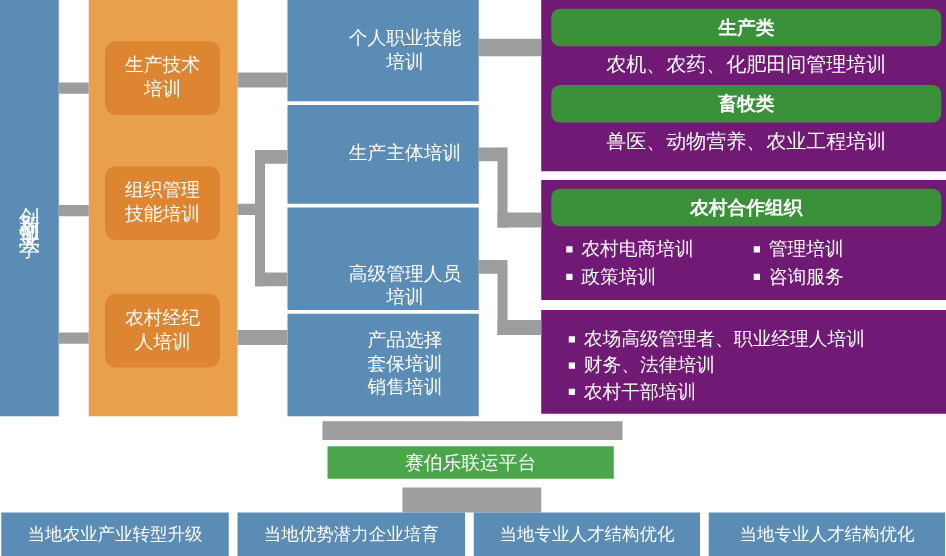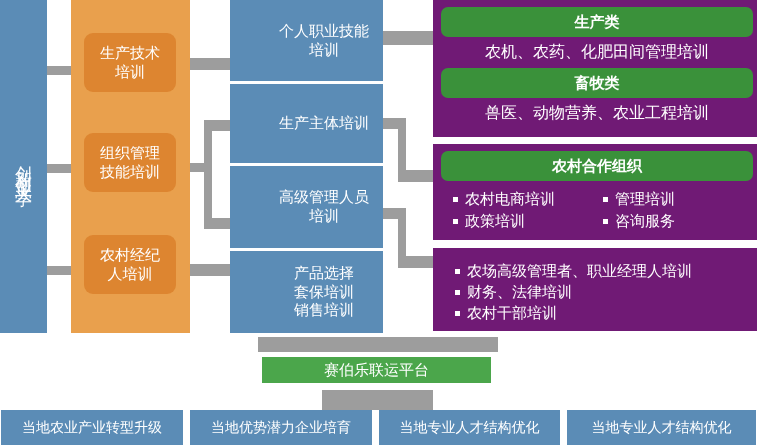--- a/index.html
+++ b/index.html
@@ -98,21 +98,21 @@
     </div>
   </div>
 
   <div class="mid-box center-flex" style="top:0; height:81px;">
     <div class="multiline">个人职业技能
 培训</div>
   </div>
   <div class="mid-box center-flex" style="top:84px; height:79px;">
     <div class="multiline">生产主体培训</div>
   </div>
-  <div class="mid-box center-flex" style="top:166px; height:82px;">
+  <div class="mid-box center-flex" style="top:166px; height:82px;align-items:flex-end;">
     <div class="multiline">高级管理人员
 培训</div>
   </div>
   <div class="mid-box center-flex" style="top:251px; height:82px;">
     <div class="multiline">产品选择
 套保培训
 销售培训</div>
   </div>
 
   <div class="green-panel" style="top:0; height:137px;">

